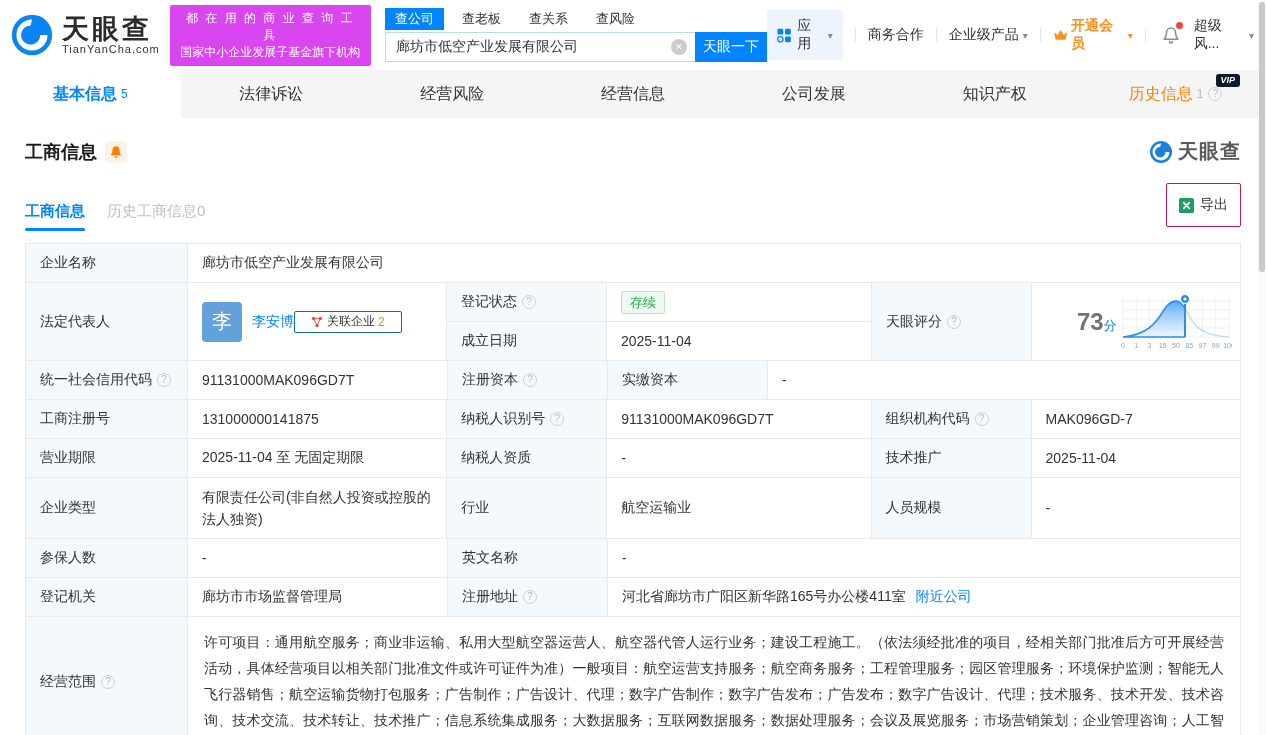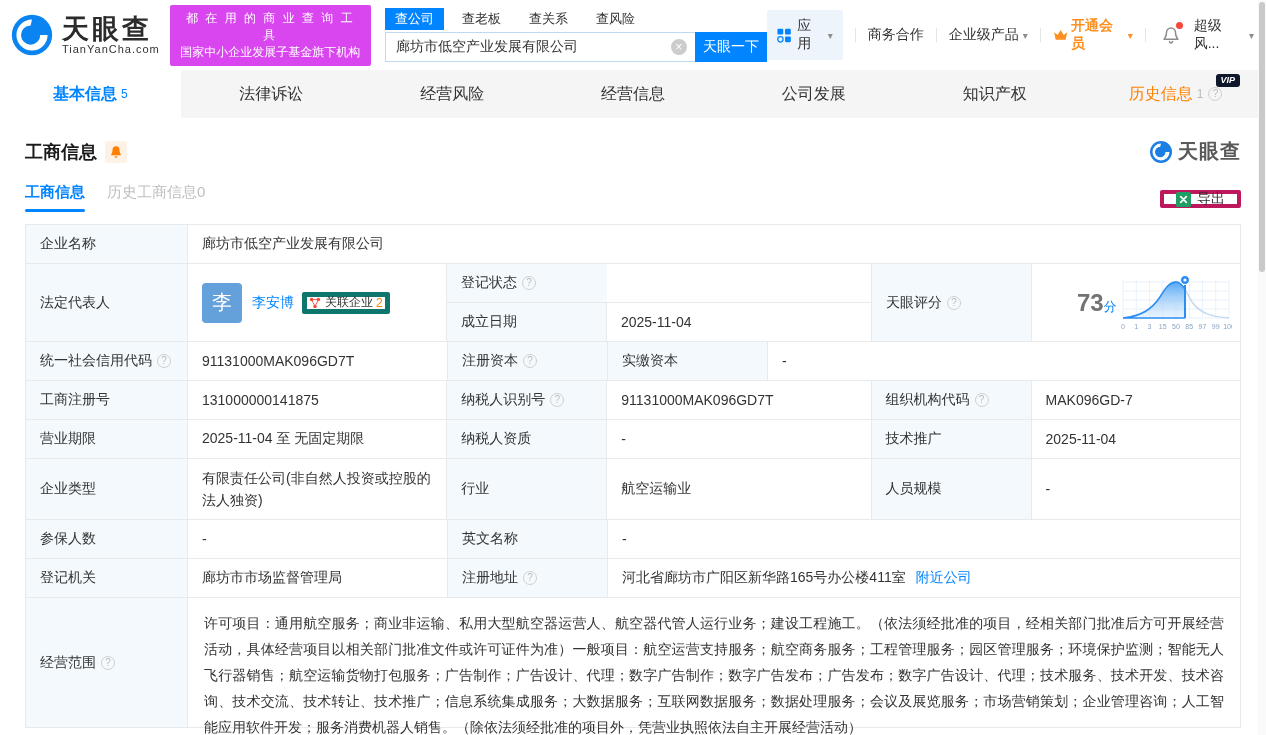--- a/index.html
+++ b/index.html
@@ -55,41 +55,41 @@
   .section-title { font-size: 18px; font-weight: 700; color: #1a1a1a; }
   .section-bell { width: 22px; height: 22px; background: #fdf2e5; border-radius: 3px; margin-left: 8px; display: flex; align-items: center; justify-content: center; cursor: pointer; }
   .watermark { margin-left: auto; display: flex; align-items: center; }
   .watermark .wm-text { font-size: 20px; font-weight: 700; color: #595959; margin-left: 5px; letter-spacing: 1px; }
 
   .subtab-row { display: flex; align-items: flex-end; padding: 18px 25px 0 25px; }
   .subtab { font-size: 15px; margin-right: 22px; cursor: pointer; padding-bottom: 10px; position: relative; }
   .subtab.active { color: #0084ff; font-weight: 700; }
   .subtab.active::after { content: ""; position: absolute; left: 0; right: 0; bottom: 0; height: 3px; background: #0084ff; border-radius: 2px; }
   .subtab.muted { color: #bfbfbf; }
-  .export-btn { margin-left: auto; display: flex; align-items: center; border: 4px solid #be185d; border-radius: 2px; background: #fff; height: 18px; padding: 0 12px; font-size: 14px; color: #333; cursor: pointer; margin-bottom: 4px; font-family: inherit; }
+  .export-btn { margin-left: auto; display: flex; align-items: center; border: 1px solid #be185d; border-radius: 2px; background: #fff; height: 44px; padding: 0 12px; font-size: 14px; color: #333; cursor: pointer; margin-bottom: 4px; font-family: inherit; }
   .export-btn .txt { margin-left: 6px; }
 
   
   .biz-table { margin: 12px 25px 0 25px; border: 1px solid #e9e9e9; border-bottom: none; font-size: 14px; }
   .trow { display: flex; border-bottom: 1px solid #e9e9e9; }
   .cell { display: flex; align-items: center; padding: 0 14px; border-right: 1px solid #e9e9e9; min-height: 100%; }
   .cell:last-child { border-right: none; }
   .cell.label { background: #f3f9fd; color: #333; flex: none; }
   .cell.value { background: #fff; color: #333; }
   .w1 { width: 162px; } .w2 { width: 260px; } .w3 { width: 160px; } .w4 { width: 265px; } .w6 { width: 209px; }
   .spanrest { flex: 1; }
   .h39 { height: 39px; } .h78 { height: 78px; } .h61 { height: 61px; } .h130 { height: 130px; }
   .sub2 { width: 425px; display: flex; flex-direction: column; border-right: 1px solid #e9e9e9; }
   .subrow { display: flex; flex: 1; }
   .subrow:first-child { border-bottom: 1px solid #e9e9e9; }
   .subrow .cell:last-child { border-right: none; }
   .status-badge { color: #2bab4f; background: #edf9f0; border: 1px solid #b7e6c5; border-radius: 2px; font-size: 13px; padding: 2px 8px; line-height: 17px; }
   .avatar { width: 40px; height: 40px; border-radius: 4px; background: #64a0d9; color: #fff; font-size: 20px; display: flex; align-items: center; justify-content: center; cursor: pointer; flex: none; }
   .rep-name { color: #0084ff; margin-left: 10px; cursor: pointer; white-space: nowrap; }
-  .rel-badge { display: flex; align-items: center; border: 5px solid #0f766e; border-radius: 2px; height: 22px; padding: 0 2px; margin-left: 8px; cursor: pointer; white-space: nowrap; }
+  .rel-badge { display: flex; align-items: center; border: 1px solid #0f766e; border-radius: 2px; height: 22px; padding: 0 16px; cursor: pointer; white-space: nowrap; }
   .rel-badge .rtxt { font-size: 12px; color: #333; margin-left: 4px; }
   .rel-badge .rcount { font-size: 12px; color: #ff8000; margin-left: 3px; }
   .score-cell { padding: 4px 8px; display: flex; align-items: center; justify-content: space-between; }
   .score-num { color: #737373; font-weight: 700; font-size: 24px; line-height: 34px; margin-left: 37px; }
   .score-unit { color: #0084ff; font-size: 13px; font-weight: 400; }
   .link { color: #0084ff; cursor: pointer; white-space: nowrap; }
   .scope-cell { align-items: flex-start; padding: 12px 16px; line-height: 26px; text-align: justify; }
   .addr-val { display: flex; align-items: center; gap: 10px; }
   .two-line { line-height: 22px; padding-top: 8px; padding-bottom: 8px; align-items: flex-start; }
   .two-line .inner { display: block; }
@@ -257,20 +257,23 @@
           </svg>
           <span class="rtxt">关联企业</span>
           <span class="rcount">2</span>
         </span>
       </div>
       <div class="sub2">
         <div class="subrow">
           <div class="cell label w3">
             <span>登记状态</span>
             <span class="q-icon">?</span>
+          </div>
+          <div class="cell value w4">
+            <span class="status-badge">存续</span>
           </div>
         </div>
         <div class="subrow">
           <div class="cell label w3">成立日期</div>
           <div class="cell value w4">2025-11-04</div>
         </div>
       </div>
       <div class="cell label w3">
         <span>天眼评分</span>
         <span class="q-icon">?</span>

